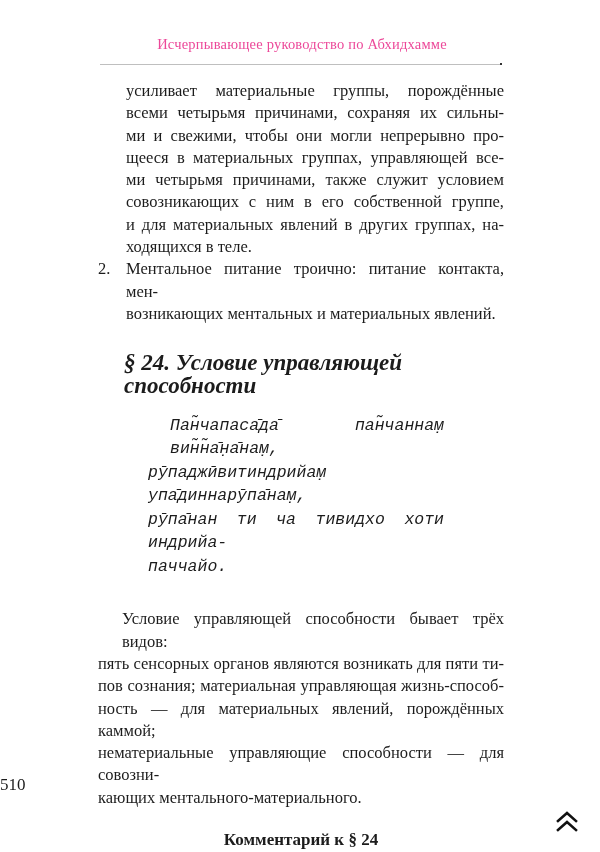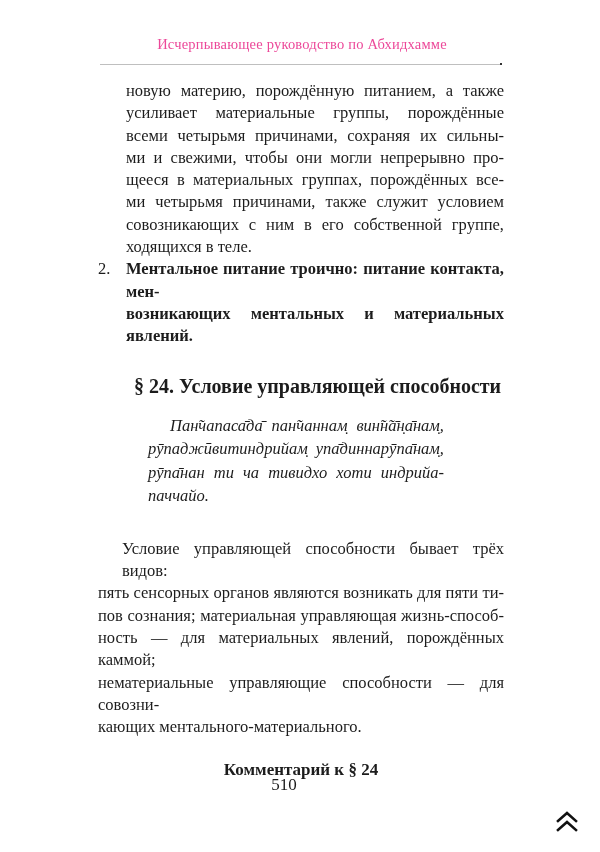--- a/index.html
+++ b/index.html
@@ -6,47 +6,47 @@
   body { width: 600px; height: 852px; position: relative; overflow: hidden;
          font-family: "Liberation Serif", "DejaVu Serif", serif; color: #1c1c1c; }
   .running-head { position: absolute; left: 100px; top: 36px; width: 404px; text-align: center;
          font-size: 14.5px; color: #ec4899; letter-spacing: 0.2px; }
   .head-rule { position: absolute; left: 100px; top: 64px; width: 400px; height: 1px; background: #bfbfbf; }
   .head-dot { position: absolute; left: 500px; top: 63px; width: 2px; height: 2px; background: #333; }
   .page { position: absolute; left: 98px; top: 80px; width: 406px; font-size: 16.5px; line-height: 22.3px; }
   .list-cont { margin-left: 28px; text-align: justify; text-align-last: left; }
   .list-item { display: flex; margin-top: 0; }
   .list-num { width: 28px; flex: none; }
-  .list-text { flex: 1; text-align: justify; font-weight: bold; }
-  .section-title { font-weight: bold; font-size: 20px; margin: 27px 0 0 36px; }
-  .verse { font-style: italic; margin: 17px 0 0 50px; width: 296px; line-height: 23.5px; text-align: justify; }
+  .list-text { flex: 1; text-align: justify; }
+  .section-title { font-weight: bold; font-size: 23px; margin: 27px 0 0 26px; font-style: italic; }
+  .verse { font-style: italic; margin: 17px 0 0 50px; width: 296px; line-height: 23.5px; text-align: justify; font-family: Liberation Mono, monospace; }
   .para { margin-top: 30px; text-align: justify; text-indent: 24px; }
   .comment-title { font-weight: bold; text-align: center; margin-top: 20px; font-size: 17px; line-height: 22px; }
-  .page-number { position: absolute; left: 0; width: 568px; top: 775px; text-align: center; font-size: 17px; }
+  .page-number { position: absolute; left: 0; width: 568px; top: 775px; text-align: left; font-size: 17px; }
   .scroll-top { position: absolute; left: 554px; top: 808px; width: 26px; height: 26px; cursor: pointer; }
   .ln { display: block; text-align: justify; text-align-last: justify; }
   .ln.last { text-align-last: left; }
 </style>
 </head>
 <body>
 
 <div class="running-head">Исчерпывающее руководство по Абхидхамме</div>
 <div class="head-rule"></div>
 <div class="head-dot"></div>
 
 <div class="page">
 
   <div class="list-cont">
-    <span class="ln">новую материю, порождённую питанием, а также</span>
     <span class="ln">усиливает материальные группы, порождённые</span>
     <span class="ln">всеми четырьмя причинами, сохраняя их сильны-</span>
     <span class="ln">ми и свежими, чтобы они могли непрерывно про-</span>
-    <span class="ln">щееся в материальных группах, порождённых все-</span>
+    <span class="ln">щееся в материальных группах, управляющей все-</span>
     <span class="ln">ми четырьмя причинами, также служит условием</span>
     <span class="ln">совозникающих с ним в его собственной группе,</span>
+    <span class="ln">и для материальных явлений в других группах, на-</span>
     <span class="ln last">ходящихся в теле.</span>
   </div>
 
   <div class="list-item">
     <span class="list-num">2.</span>
     <div class="list-text">
       <span class="ln">Ментальное питание троично: питание контакта, мен-</span>
       <span class="ln last">возникающих ментальных и материальных явлений.</span>
     </div>
   </div>

